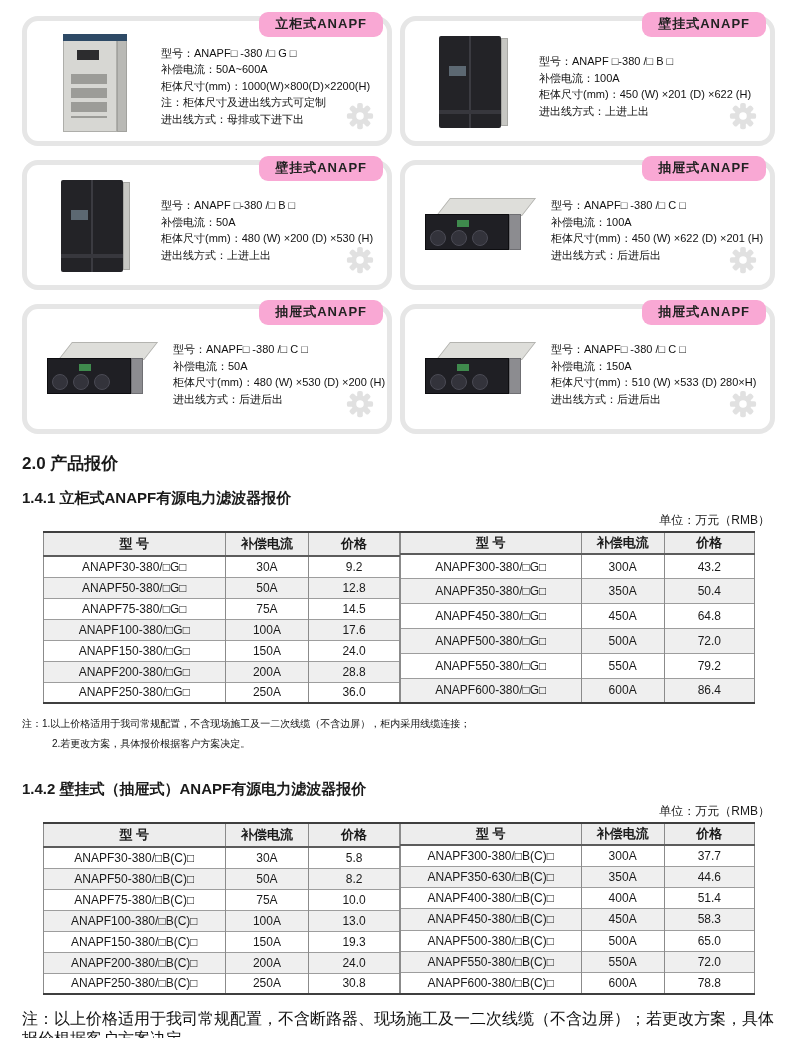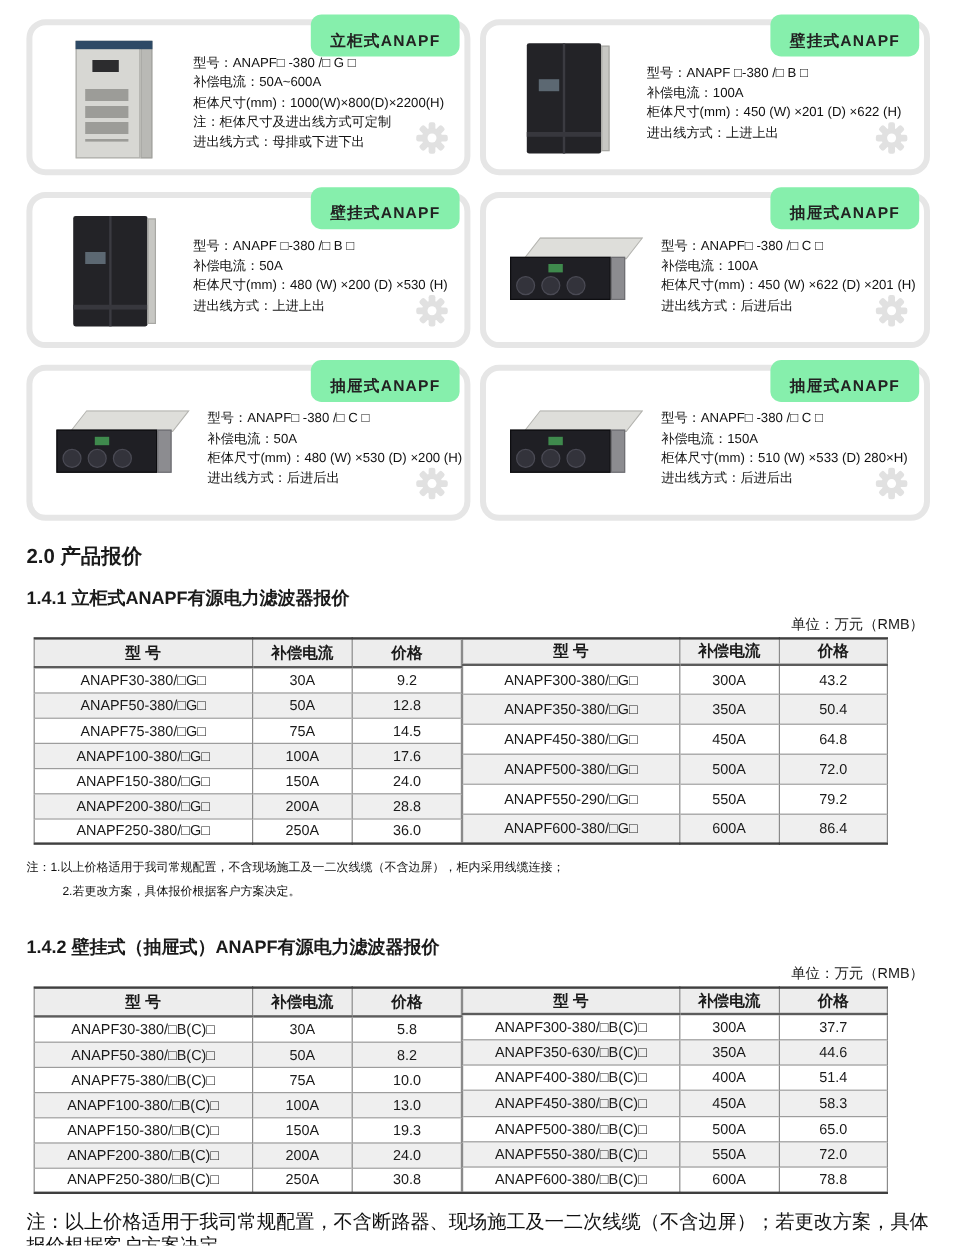--- a/index.html
+++ b/index.html
@@ -17,23 +17,23 @@
     column-gap:8px; row-gap:14px;
     padding:16px 0 0 22px;
   }
   .card {
     position:relative; height:130px;
     border:5px solid #e6e6e6; border-radius:16px;
     background:#ffffff;
   }
   .badge {
     position:absolute; top:-9px; right:4px;
-    background:#86efac; color:#222;
+    background:#f9a8d4; color:#222;
     font-size:13px; font-weight:bold; letter-spacing:1px;
-    padding:13px 16px 4px 16px; border-radius:9px;
+    padding:3px 16px 4px 16px; border-radius:9px;
     white-space:nowrap;
   }
   .card-body { display:flex; height:100%; align-items:center; padding:8px 6px 4px 8px; }
   .specs { flex:1; padding-left:8px; padding-top:6px; }
   .spec-line { font-size:11px; line-height:16.5px; color:#111; white-space:nowrap; }
   .gear { position:absolute; right:12px; bottom:6px; }
 
   
   .photo { position:relative; flex:0 0 118px; height:110px; }
   .photo-narrow { flex:0 0 130px; }
@@ -57,21 +57,21 @@
   .fan { position:absolute; width:16px; height:16px; border-radius:50%; background:#33333b; border:1px solid #4a4a54; top:58px; }
   .fan1 { left:17px; } .fan2 { left:38px; } .fan3 { left:59px; }
   .rack-side { position:absolute; left:96px; top:42px; width:12px; height:36px; background:#8c8c90; border:1px solid #6f6f73; }
 
   
   .content { padding:0 22px 0 22px; }
   .h1 { font-size:17px; font-weight:bold; margin-top:18px; }
   .h2 { font-size:15px; font-weight:bold; margin-top:14px; }
   .unit-label { font-size:12px; text-align:right; margin:4px 8px 2px 0; }
 
-  .tables-row { display:flex; justify-content:flex-start; padding-right:8px; margin-left:6px; }
+  .tables-row { display:flex; justify-content:center; padding-right:8px; margin-left:6px; }
   table { border-collapse:collapse; table-layout:fixed; background:#fff;
     border-left:1px solid #aaaaaa; border-right:1px solid #aaaaaa;
     border-top:2px solid #3f3f3f; border-bottom:2px solid #3f3f3f; }
   .t-a { width:357px; } .t-b { width:355px; }
   th { font-size:13px; font-weight:bold; background:#ededed; border-bottom:2px solid #5c5c5c; }
   th, td { border-left:1px solid #8b8b8b; border-right:1px solid #8b8b8b; text-align:center; }
   td { font-size:12px; border-top:1px solid #9d9d9d; }
   col.c-model { width:51%; } col.c-amp { width:23.5%; } col.c-price { width:25.5%; }
   .t-a th { height:24px; } .t-a td { height:21px; }
   .t-b th { height:22px; } .t-b td { height:19px; }
@@ -369,21 +369,21 @@
               <td>ANAPF450-380/□G□</td>
               <td>450A</td>
               <td>64.8</td>
             </tr>
             <tr>
               <td>ANAPF500-380/□G□</td>
               <td>500A</td>
               <td>72.0</td>
             </tr>
             <tr>
-              <td>ANAPF550-290/□G□</td>
+              <td>ANAPF550-380/□G□</td>
               <td>550A</td>
               <td>79.2</td>
             </tr>
             <tr>
               <td>ANAPF600-380/□G□</td>
               <td>600A</td>
               <td>86.4</td>
             </tr>
           </tbody>
       </table>

